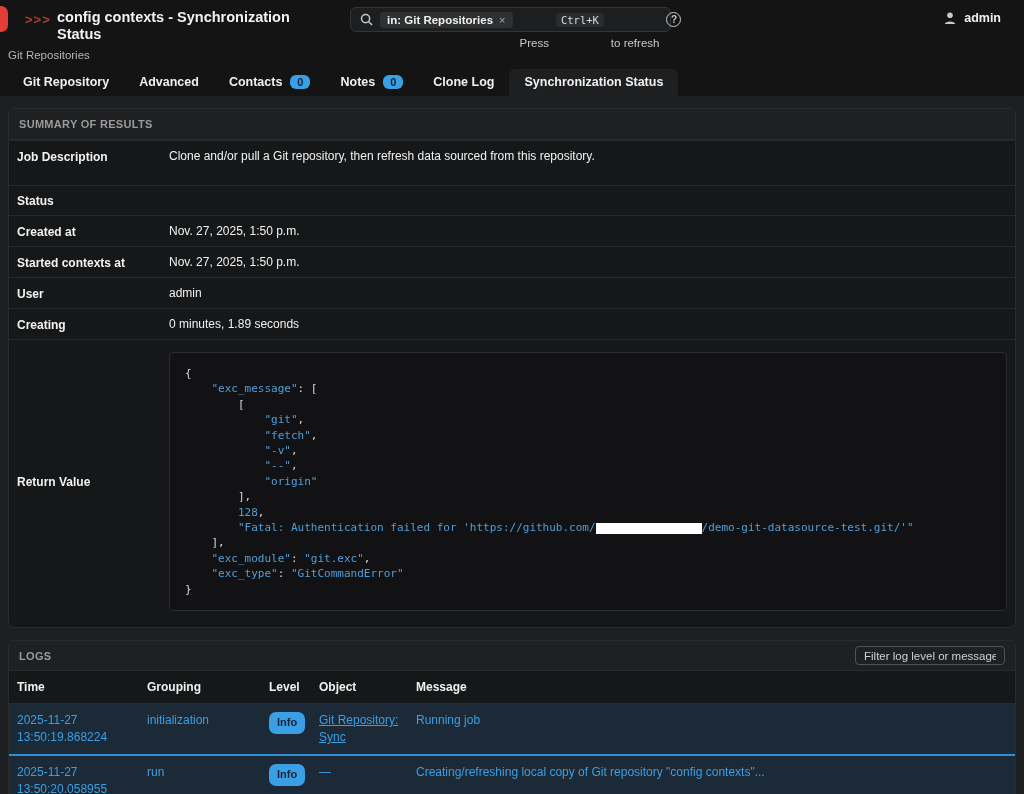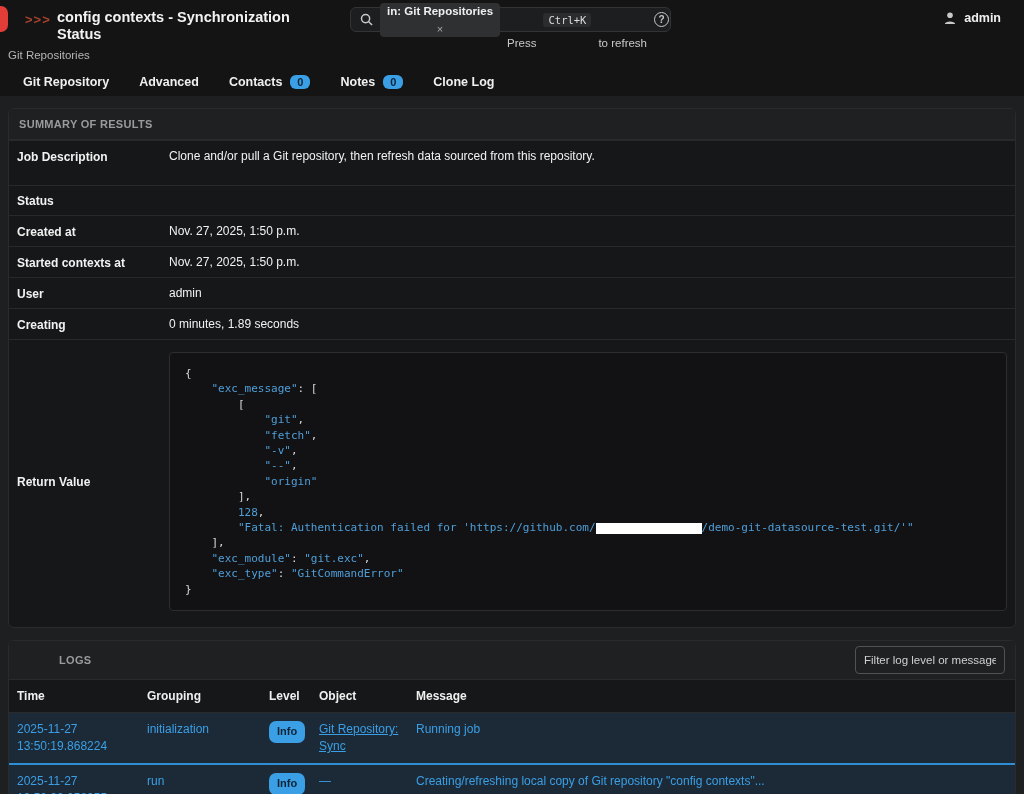--- a/index.html
+++ b/index.html
@@ -17,21 +17,21 @@
   .red-pill { position:absolute; left:-7px; top:6px; width:15px; height:26px; background:#e23d37; border-radius:7px; }
   .chevrons { position:absolute; left:25px; top:12px; color:#a8432f; font-weight:bold; font-size:13px; letter-spacing:1px; }
   .page-title { position:absolute; left:57px; top:9px; font-size:14.5px; font-weight:bold; line-height:16.5px; width:240px; }
   .breadcrumb { position:absolute; left:8px; top:49px; font-size:11.5px; color:#b5b5b5; }
 
   .search-bar {
     position:absolute; left:350px; top:7px; width:321px; height:25px;
     background:#1d1e20; border:1px solid #333436; border-radius:6px;
     display:flex; align-items:center; padding:0 9px; gap:7px;
   }
-  .scope-chip { background:#2f3032; border-radius:4px; padding:2px 7px; font-size:11.5px; font-weight:bold; color:#f0f0f0; display:flex; gap:6px; align-items:center; white-space:nowrap;flex-direction:column; }
+  .scope-chip { background:#2f3032; border-radius:4px; padding:2px 7px; font-size:11.5px; font-weight:bold; color:#f0f0f0; display:flex; gap:6px; align-items:center; white-space:nowrap; }
   .chip-close { color:#a8a8a8; font-weight:normal; font-size:11px; }
   .press-text { font-size:11.5px; color:#c9c9c9; white-space:nowrap;margin-top:47px; }
   .kbd { background:#2b2c2e; border-radius:3px; padding:1px 5px; font-family:"DejaVu Sans Mono", monospace; font-size:10.5px; color:#dcdcdc; }
   .help-icon { margin-left:auto; width:15px; height:15px; border:1.4px solid #c9c9c9; border-radius:50%; color:#c9c9c9; font-size:10px; font-weight:bold; display:flex; align-items:center; justify-content:center; flex-shrink:0; }
 
   .user-area { position:absolute; right:23px; top:11px; display:flex; gap:7px; align-items:center; font-size:12.5px; font-weight:bold; color:#f0f0f0; }
 
   
   .tab-bar { position:absolute; left:8px; bottom:0; display:flex; }
   .tab { padding:6px 15px 7px 15px; font-size:12.5px; font-weight:bold; color:#f0f0f0; display:flex; gap:8px; align-items:center; cursor:default; white-space:nowrap; }
@@ -57,22 +57,22 @@
     padding:13px 15px; font-family:"DejaVu Sans Mono", monospace;
     font-size:11px; line-height:15.4px; color:#d9d9d9; white-space:pre; overflow:hidden;
   }
   .code-block .s { color:#4f9fd9; }
   .code-block .n { color:#4f9fd9; }
   .redact { display:inline-block; width:106px; height:11px; background:#ffffff; vertical-align:middle; }
 
   
   .logs-panel { margin-top:12px; }
   .logs-head { display:flex; justify-content:space-between; align-items:center; padding:5px 10px; background:#1f2022; border-bottom:1px solid #2a2b2d; }
-  .logs-title { font-size:11px; font-weight:bold; color:#9b9b9b; letter-spacing:0.3px;margin-left:40px; }
-  .filter-input { width:150px; height:28px; background:transparent; border:1px solid #515254; border-radius:4px; color:#e0e0e0; font-size:11.5px; padding:0 8px; font-family:"Liberation Sans", sans-serif; }
+  .logs-title { font-size:11px; font-weight:bold; color:#9b9b9b; letter-spacing:0.3px; }
+  .filter-input { width:150px; height:19px; background:transparent; border:1px solid #515254; border-radius:4px; color:#e0e0e0; font-size:11.5px; padding:0 8px; font-family:"Liberation Sans", sans-serif; }
   .filter-input::placeholder { color:#d0d0d0; }
 
   table.log-table { width:100%; border-collapse:collapse; font-size:12px; table-layout:fixed; }
   .log-table th { text-align:left; font-weight:bold; color:#f0f0f0; padding:9px 8px; border-bottom:1px solid #2a2b2d; }
   .log-table td { padding:8px; vertical-align:top; line-height:17px; }
   .col-time { width:130px; } .col-group { width:122px; } .col-level { width:50px; } .col-object { width:97px; }
   tr.sev-info { background:#1c2a38; color:#3a9fe5; border-bottom:2px solid #2f8fd4; }
   .lv-badge { display:inline-block; font-size:11px; font-weight:bold; padding:2px 8px 3px 8px; border-radius:7px; }
   .lv-info { background:#3a9fe5; color:#0d2438; }
   .obj-link { color:inherit; text-decoration:underline; cursor:pointer; }
@@ -127,20 +127,23 @@
     <div class="tab">
       <span>Contacts</span>
       <span class="tab-badge">0</span>
     </div>
     <div class="tab">
       <span>Notes</span>
       <span class="tab-badge">0</span>
     </div>
     <div class="tab">
         <span>Clone Log</span>
+      </div>
+    <div class="tab active">
+        <span>Synchronization Status</span>
       </div>
   </div>
 </div>
 
 <div class="content">
 
   <div class="panel">
     <div class="panel-head">SUMMARY OF RESULTS</div>
 
     <div class="srow tall">

